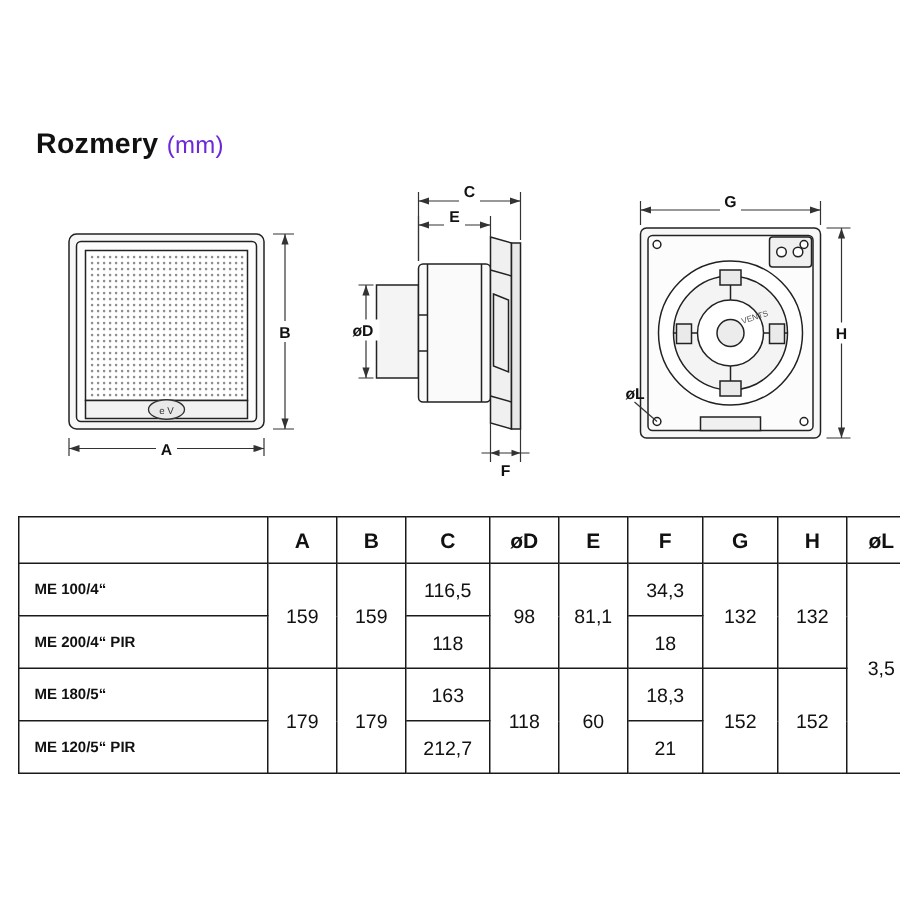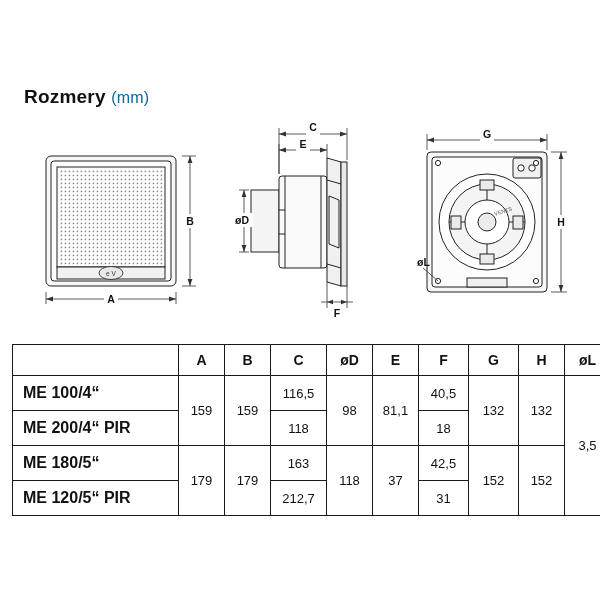--- a/index.html
+++ b/index.html
@@ -26,21 +26,21 @@
     left: 24px;
     top: 86px;
     font-size: 19px;
     font-weight: bold;
     letter-spacing: 0.2px;
     white-space: nowrap;
   }
   .title .unit {
     font-weight: normal;
     font-size: 16px;
-    color: #0369a1;
+    color: #6d28d9;
   }
 
   
   .drawings {
     position: absolute;
     left: 14px;
     top: 118px;
     width: 572px;
     height: 215px;
   }
@@ -73,21 +73,21 @@
   }
   table.dim th {
     font-weight: bold;
     font-size: 14px;
     height: 30px;
   }
   table.dim td.model {
     text-align: left;
     padding-left: 10px;
     font-weight: bold;
-    font-size: 16px;
+    font-size: 10px;
   }
   col.c-model { width: 166px; }
   col.c-a { width: 46px; }
   col.c-b { width: 46px; }
   col.c-c { width: 56px; }
   col.c-d { width: 46px; }
   col.c-e { width: 46px; }
   col.c-f { width: 50px; }
   col.c-g { width: 50px; }
   col.c-h { width: 46px; }
@@ -319,43 +319,43 @@
         </tr>
       </thead>
       <tbody>
         <tr>
           <td class="model">ME 100/4“</td>
           <td rowspan="2">159</td>
           <td rowspan="2">159</td>
           <td>116,5</td>
           <td rowspan="2">98</td>
           <td rowspan="2">81,1</td>
-          <td>40,5</td>
+          <td>34,3</td>
           <td rowspan="2">132</td>
           <td rowspan="2">132</td>
           <td rowspan="4">3,5</td>
         </tr>
         <tr>
           <td class="model">ME 200/4“ PIR</td>
           <td>118</td>
           <td>18</td>
         </tr>
         <tr>
           <td class="model">ME 180/5“</td>
           <td rowspan="2">179</td>
           <td rowspan="2">179</td>
           <td>163</td>
           <td rowspan="2">118</td>
-          <td rowspan="2">37</td>
-          <td>42,5</td>
+          <td rowspan="2">60</td>
+          <td>18,3</td>
           <td rowspan="2">152</td>
           <td rowspan="2">152</td>
         </tr>
         <tr>
           <td class="model">ME 120/5“ PIR</td>
           <td>212,7</td>
-          <td>31</td>
+          <td>21</td>
         </tr>
       </tbody>
     </table>
   </div>
 
 </div>
 
 </body></html>

